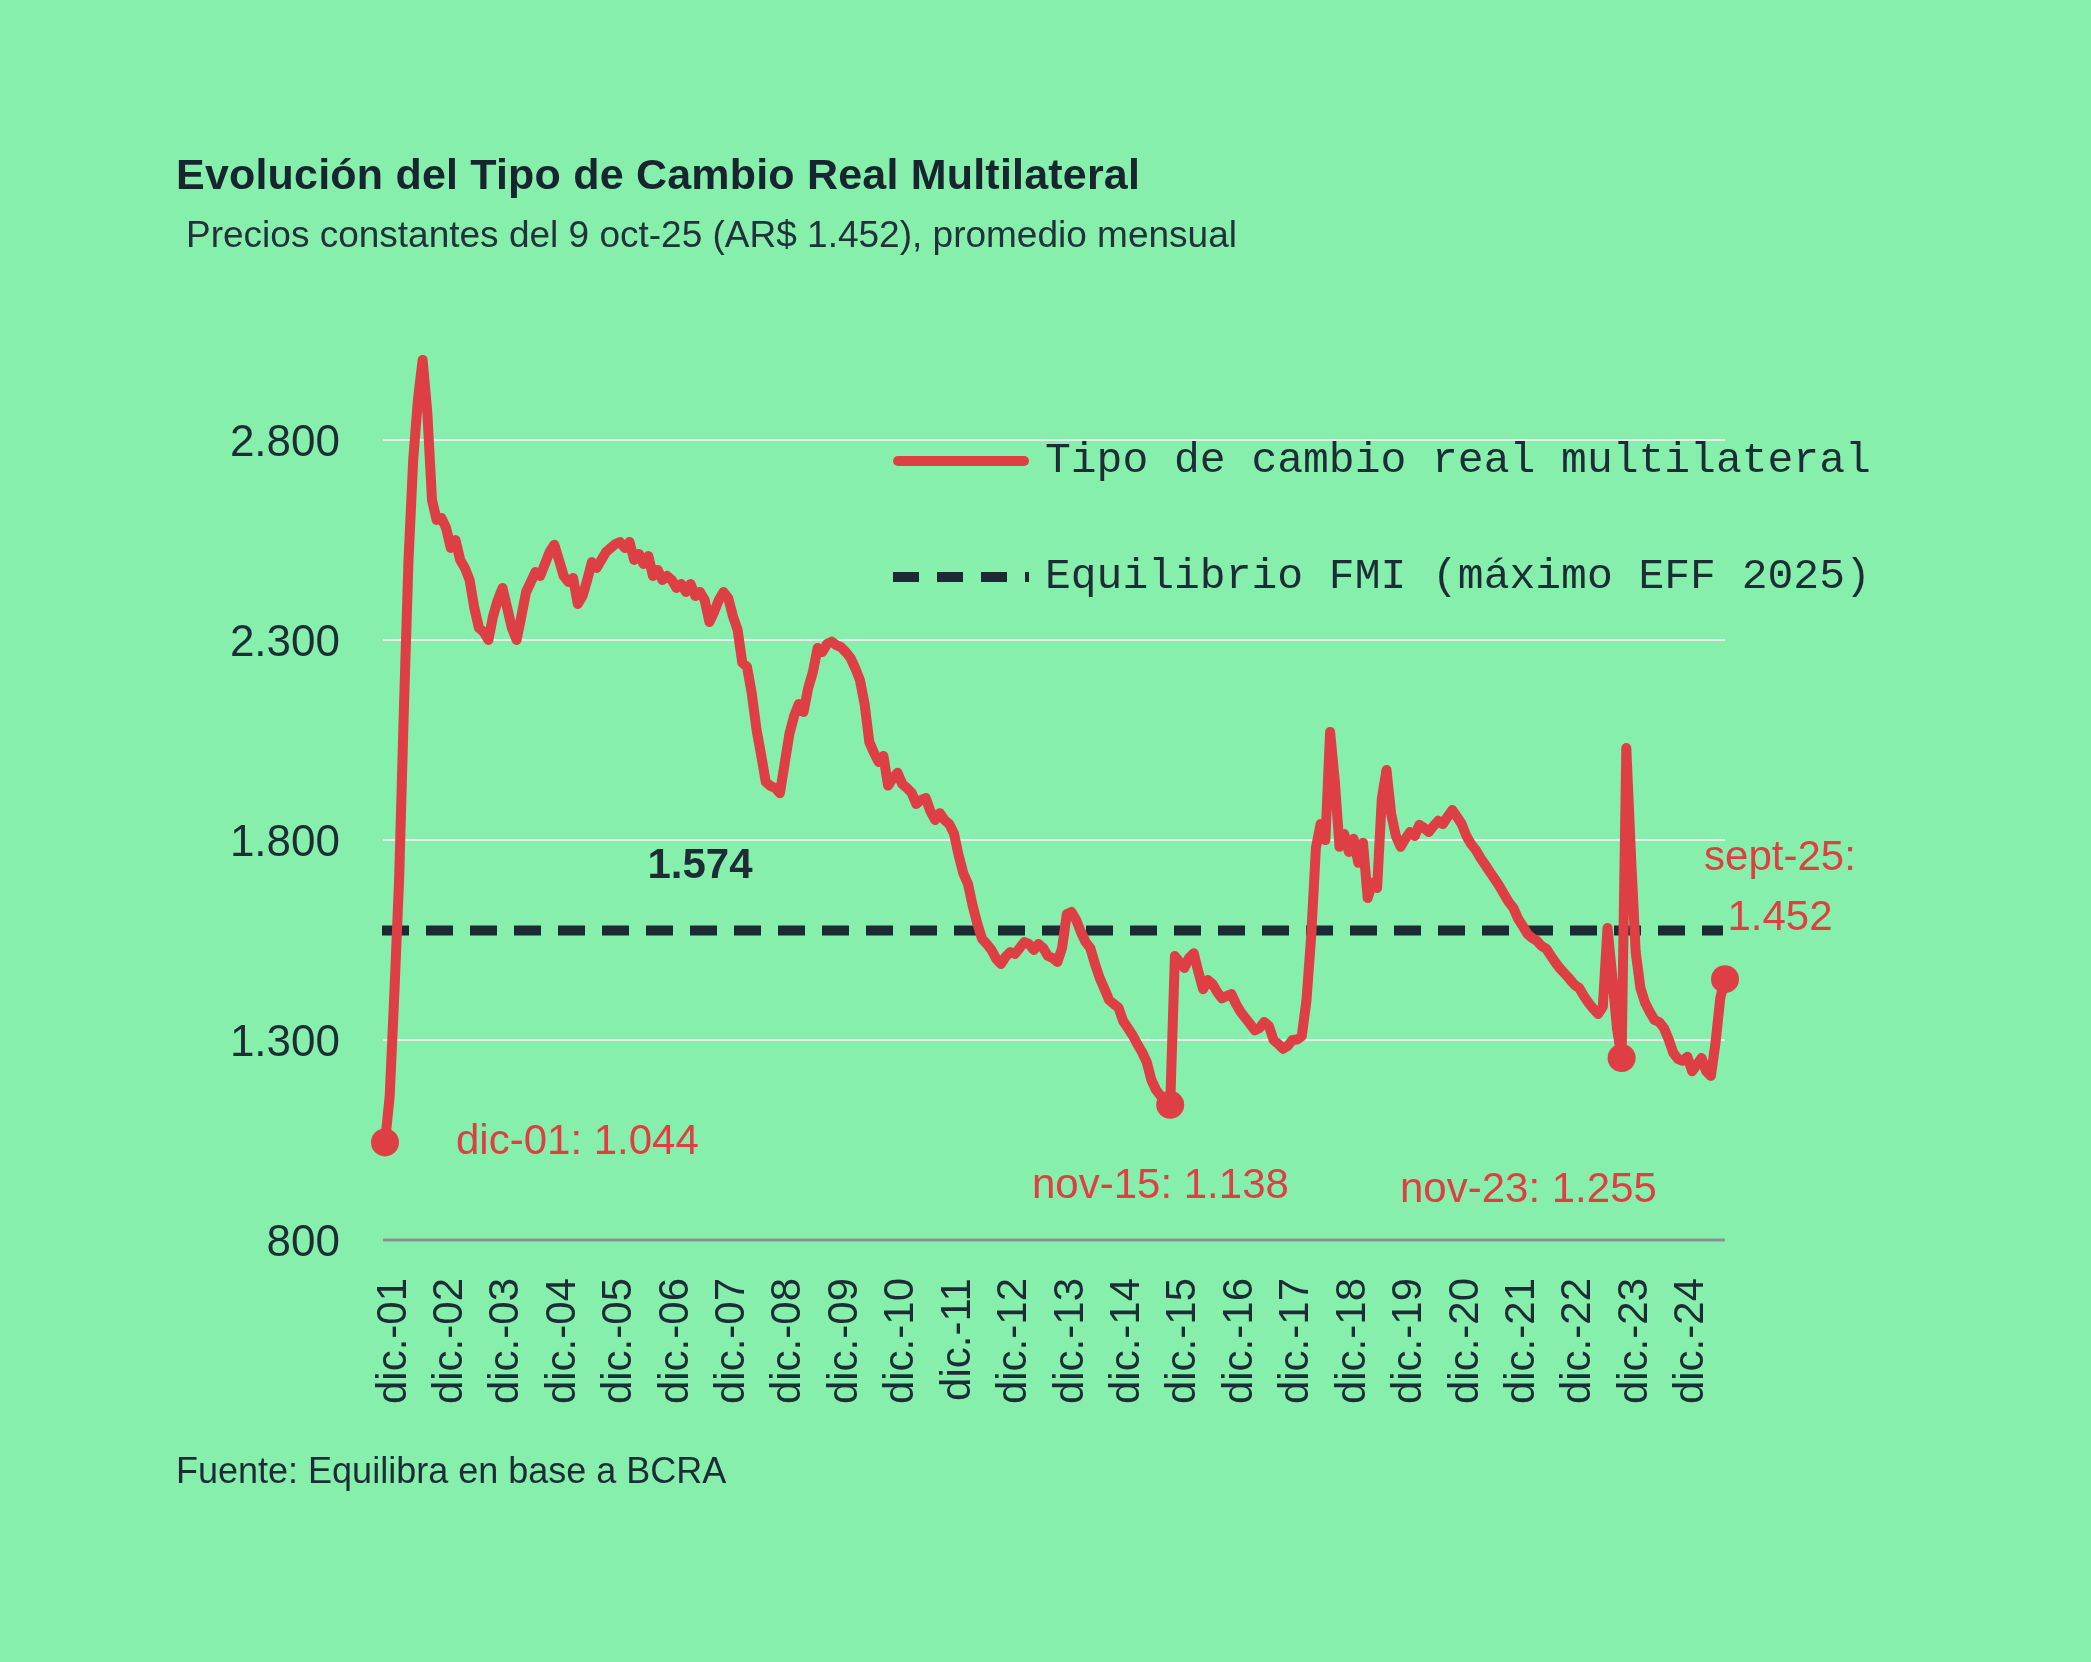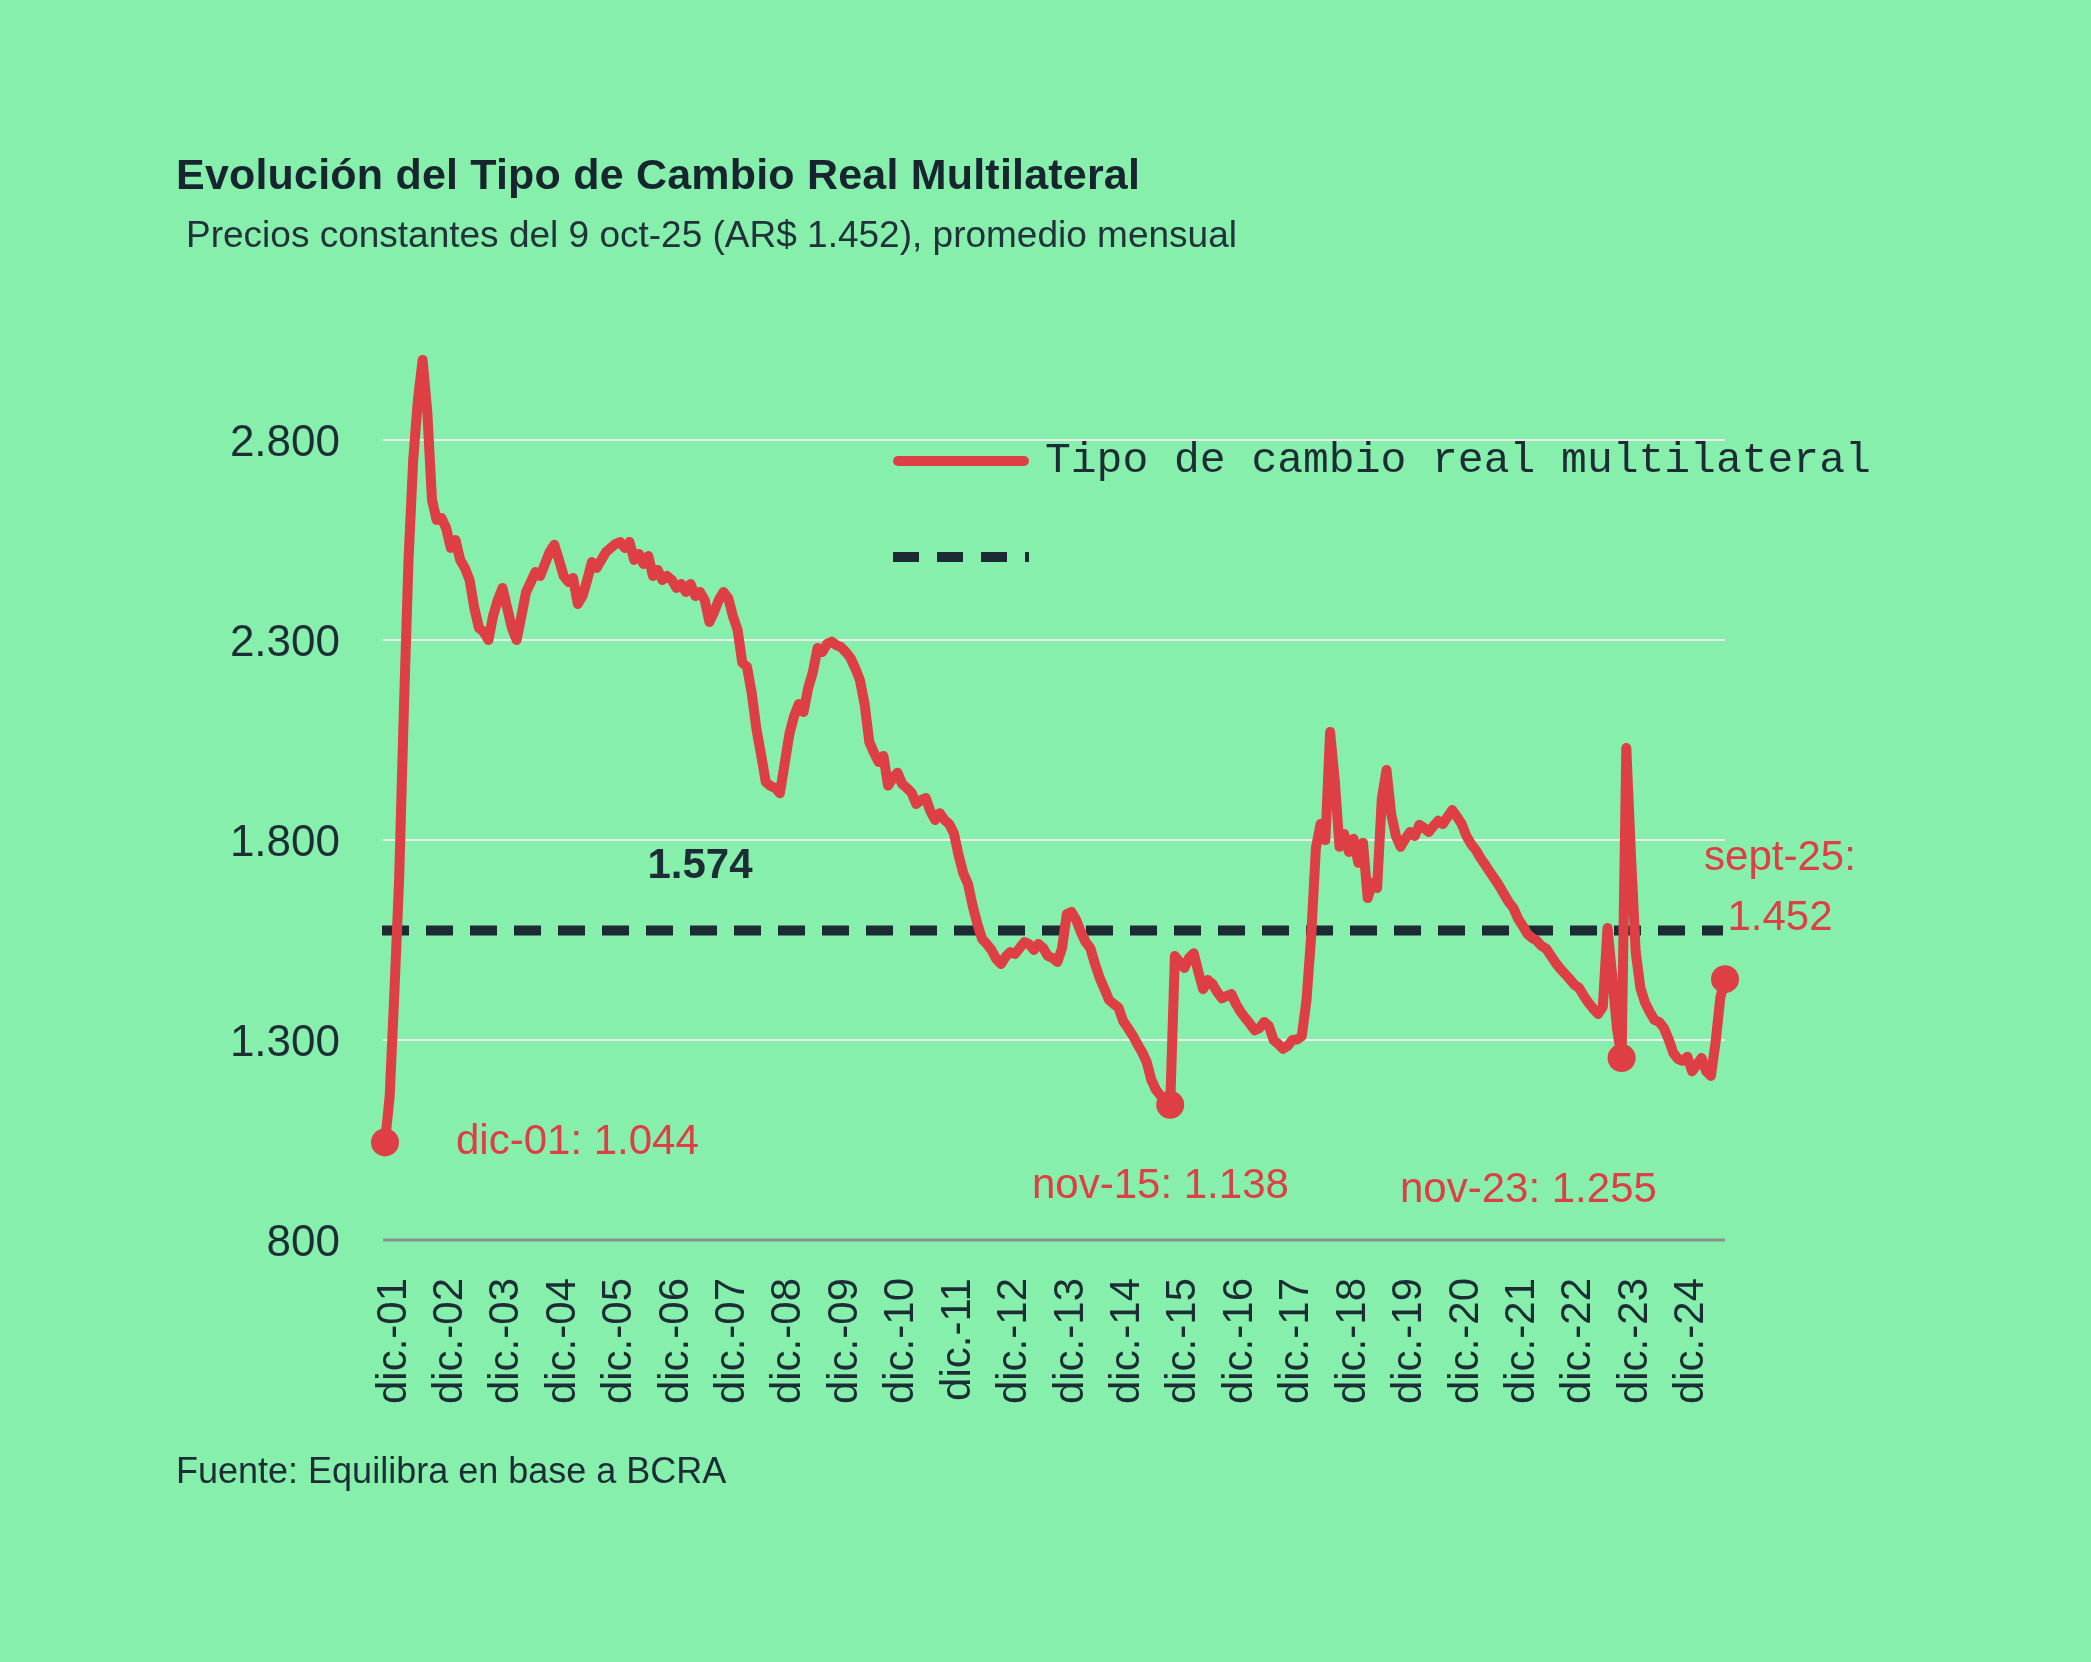--- a/index.html
+++ b/index.html
@@ -102,20 +102,21 @@
       <text x="1632.3" y="1278" text-anchor="end" dominant-baseline="central" font-size="42" fill="#1d2d35" transform="rotate(-90 1632.3 1278)">dic.-23</text>
       <text x="1688.7" y="1278" text-anchor="end" dominant-baseline="central" font-size="42" fill="#1d2d35" transform="rotate(-90 1688.7 1278)">dic.-24</text>
     </svg>
 
   <div class="abs legend-row" id="legend-row-1">
     <span class="swatch swatch-solid"></span>
     <span class="legend-label">Tipo de cambio real multilateral</span>
   </div>
   <div class="abs legend-row" id="legend-row-2">
     <span class="swatch swatch-dashed"></span>
+    <span class="legend-label">Equilibrio FMI (máximo EFF 2025)</span>
   </div>
 
   <div class="abs" id="ref-label">1.574</div>
 
   <div class="abs annotation" id="ann-dic01">dic-01: 1.044</div>
   <div class="abs annotation" id="ann-nov15">nov-15: 1.138</div>
   <div class="abs annotation" id="ann-nov23">nov-23: 1.255</div>
   <div class="abs annotation" id="ann-sept25"><span>sept-25:</span><br><span>1.452</span></div>
 
   <div class="abs" id="source">Fuente: Equilibra en base a BCRA</div>

